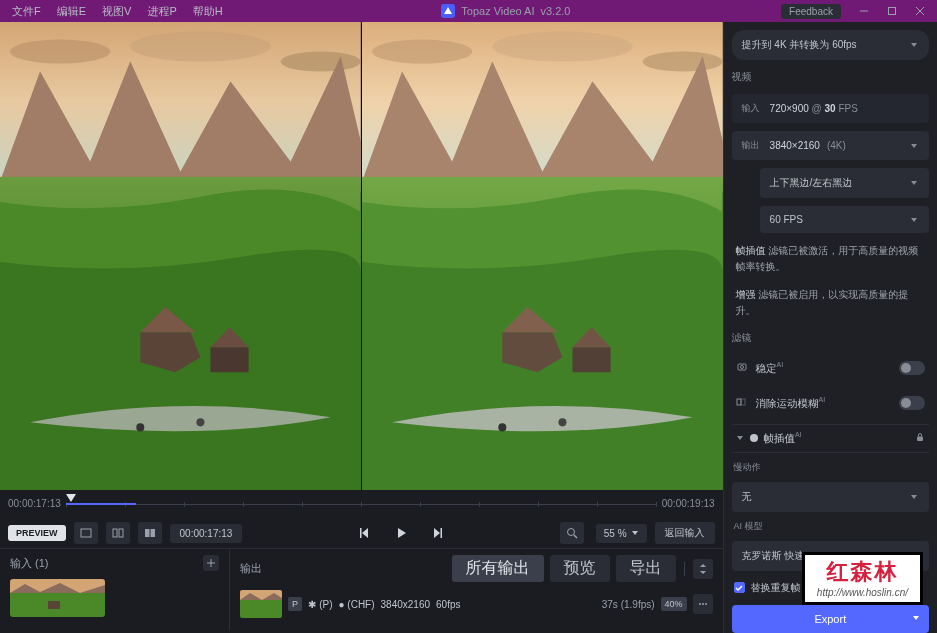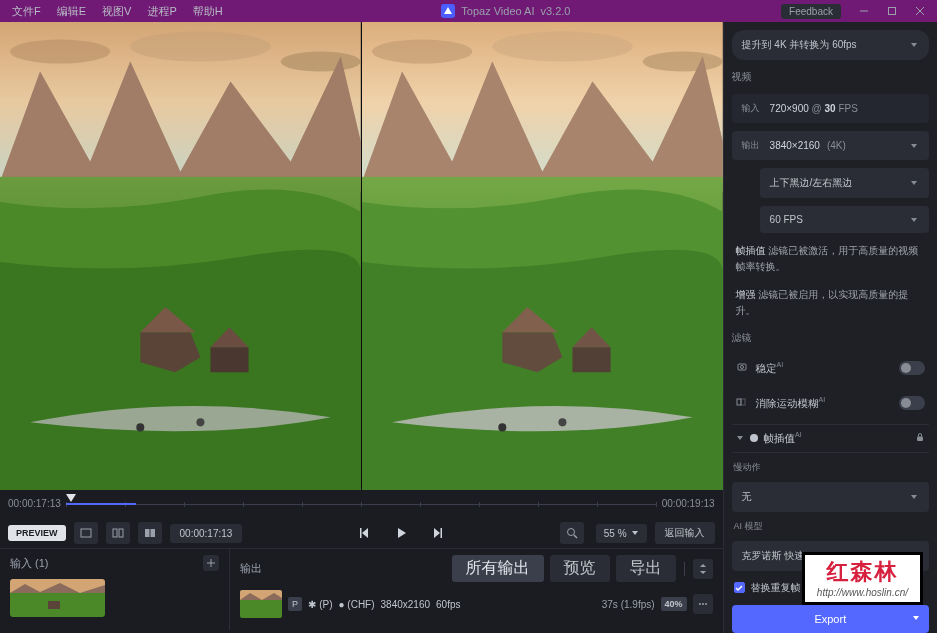--- a/index.html
+++ b/index.html
@@ -55,21 +55,21 @@
 .output-section { flex: 1; padding: 6px 10px; }
 .out-header { display: flex; align-items: center; gap: 6px; }
 .out-spacer { flex: 1; }
 .out-tab { background: #2a2d35; padding: 3px 14px; border-radius: 3px; font-size: 16px; }
 .out-tab.active { background: #3a3f4b; color: #e0e3e8; }
 .out-row { display: flex; align-items: center; margin-top: 8px; gap: 6px; }
 .out-thumb { width: 42px; height: 28px; border-radius: 2px; overflow: hidden; }
 .badge { background: #3a3f4b; color: #c0c4cc; padding: 2px 4px; border-radius: 2px; font-size: 9px; }
 .out-info { font-size: 10px; color: #c0c4cc; }
 .out-stats { margin-left: auto; font-size: 10px; color: #9aa0ac; }
-.pct-badge { background: #3a3f4b; padding: 2px 4px; border-radius: 2px; font-size: 9px; font-weight: bold; }
+.pct-badge { background: #3a3f4b; padding: 2px 4px; border-radius: 2px; font-size: 9px; }
 .more-btn { width: 20px; height: 20px; background: #2a2d35; border-radius: 3px; display: flex; align-items: center; justify-content: center; }
 
 .sidebar { width: 217px; background: #1e2026; border-left: 1px solid #2a2d35; padding: 8px 8px; overflow-y: hidden; display: flex; flex-direction: column; gap: 8px; }
 .preset-dd { background: #2a2d35; border-radius: 12px; padding: 8px 10px; display: flex; align-items: center; justify-content: space-between; font-size: 10px; color: #c0c4cc; }
 .chev { width: 10px; height: 10px; }
 .side-label { color: #888c94; font-size: 10px; padding: 2px 0; }
 .info-row { display: flex; align-items: center; gap: 6px; background: #24272f; padding: 8px 10px; border-radius: 4px; }
 .info-key { color: #888c94; font-size: 9px; width: 22px; }
 .info-val { color: #d0d4dc; font-size: 10px; font-weight: 500; }
 .info-val .at { color: #888c94; }

